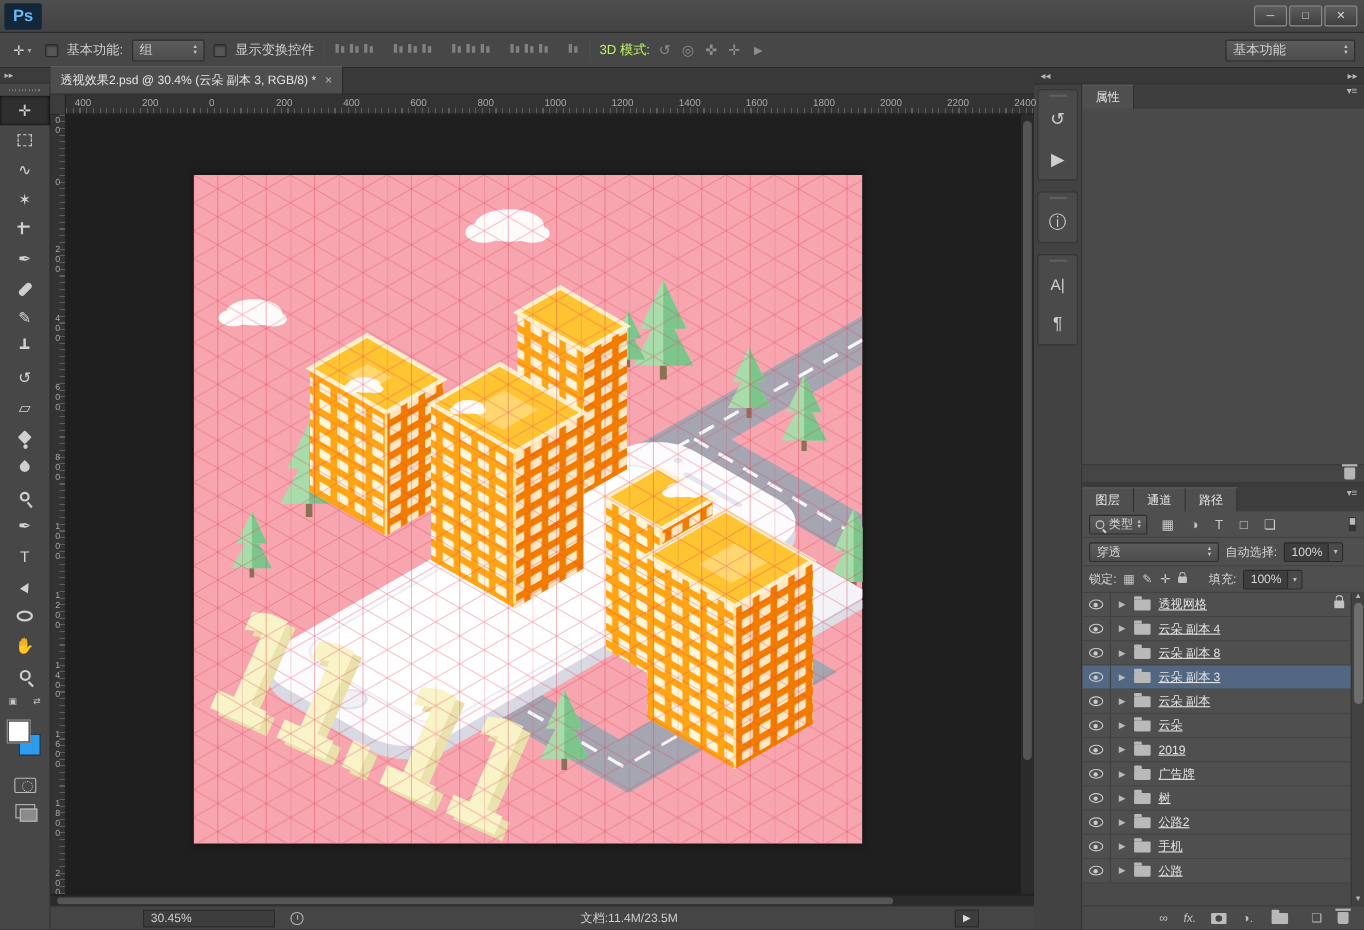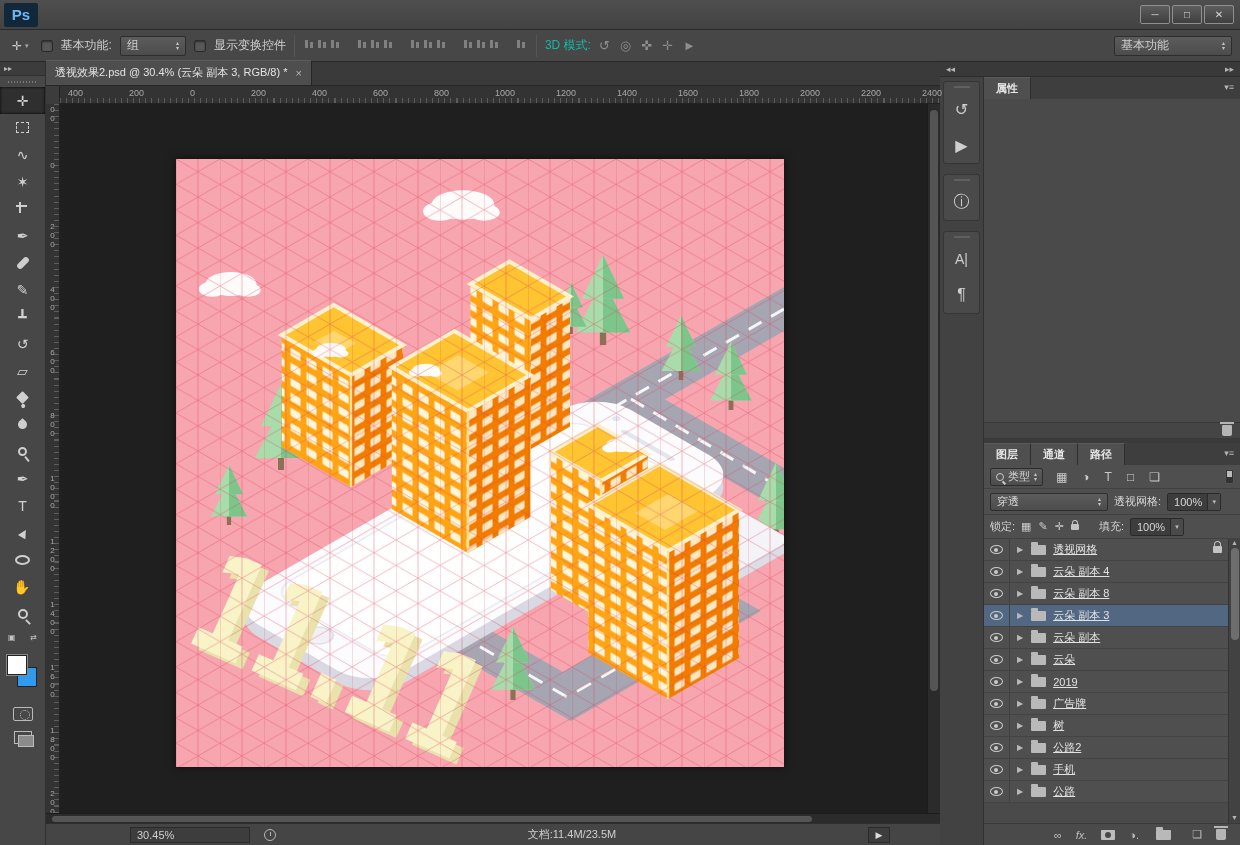--- a/index.html
+++ b/index.html
@@ -102,21 +102,21 @@
   .rs-head{height:15px;background:#393939;border-bottom:1px solid #2c2c2c;display:flex;align-items:center;
     justify-content:space-between;color:#b5b5b5;font-size:9px;padding:0 6px;}
   .rs-body{flex:1;display:flex;min-height:0;}
   .iconstrip{width:44px;background:#424242;border-right:1px solid #303030;padding-top:4px;}
   .pgroup{margin:0 3px 10px;background:#4a4a4a;border:1px solid #353535;border-radius:3px;padding-top:4px;}
   .pgroup::before{content:"";display:block;width:16px;height:2px;background:#606060;margin:0 auto 3px;}
   .pbtn{height:36px;display:flex;align-items:center;justify-content:center;color:#cfcfcf;font-size:16px;}
   .panels{flex:1;display:flex;flex-direction:column;background:#474747;min-width:0;}
 
   .prop{height:366px;display:flex;flex-direction:column;border-bottom:5px solid #3a3a3a;}
-  .ptabrow{height:22px;background:#3e3e3e;display:flex;align-items:center;padding-left:0;font-weight:bold;}
+  .ptabrow{height:22px;background:#3e3e3e;display:flex;align-items:flex-start;padding-left:0;}
   .ptab{background:#4f4f4f;color:#e6e6e6;font-size:11px;padding:3px 12px 4px;border-top:1px solid #5c5c5c;border-right:1px solid #2e2e2e;}
   .pmenu{margin-left:auto;color:#b5b5b5;font-size:9px;padding:0 6px 3px;}
   .propbody{background:#4f4f4f;color:#e0e0e0;font-size:12px;padding:9px 12px;border-bottom:1px solid #404040;}
   .propempty{flex:1;background:#4a4a4a;}
   .propfoot{height:16px;background:#454545;border-top:1px solid #373737;display:flex;align-items:center;justify-content:flex-end;padding-right:8px;}
 
   .layerspanel{flex:1;display:flex;flex-direction:column;min-height:0;}
   .lp-row{display:flex;align-items:center;background:#4f4f4f;border-bottom:1px solid #424242;
     color:#d6d6d6;font-size:11px;padding:0 6px;gap:6px;}
   .kindbox{display:flex;align-items:center;gap:4px;background:linear-gradient(#5c5c5c,#4c4c4c);
@@ -182,21 +182,21 @@
         <span>▾</span>
       </span>
   </span>
   <span class="cbx"></span>
   <span>显示变换控件</span>
   <span class="vdiv"></span>
   <span>
     
   <span class="aicon"></span><span class="aicon"></span><span class="aicon"></span><span class="aicon grp"></span><span class="aicon"></span><span class="aicon"></span><span class="aicon grp"></span><span class="aicon"></span><span class="aicon"></span><span class="aicon grp"></span><span class="aicon"></span><span class="aicon"></span><span class="aicon grp"></span></span>
   <span class="vdiv"></span>
-  <span style="color:#14b8a6">3D 模式:</span>
+  <span style="color:#bef264">3D 模式:</span>
   <span style="display:flex;gap:10px">
 
   <span class="dimglyph">↺</span>
       <span class="dimglyph">◎</span>
       <span class="dimglyph">✜</span>
       <span class="dimglyph">✛</span>
       <span class="dimglyph">►</span>
     </span>
   <span class="optspacer"></span>
   <span class="selbox" style="width:118px">
@@ -560,21 +560,21 @@
             <span class="ltoggle"></span>
           </div>
           <div class="lp-row" style="height:26px">
             <span class="selbox" style="width:118px;height:18px">
               <span>穿透</span>
               <span class="updn">
                   <span>▴</span>
                   <span>▾</span>
                 </span>
             </span>
-            <span>透视网格:</span>
+            <span>自动选择:</span>
             <span class="valbox">
               <span>100%</span>
               <span class="dd">▾</span>
             </span>
           </div>
           <div class="lp-row" style="height:24px">
             <span>锁定:</span>
             <span class="lockicons">
 
             <span>▦</span>

